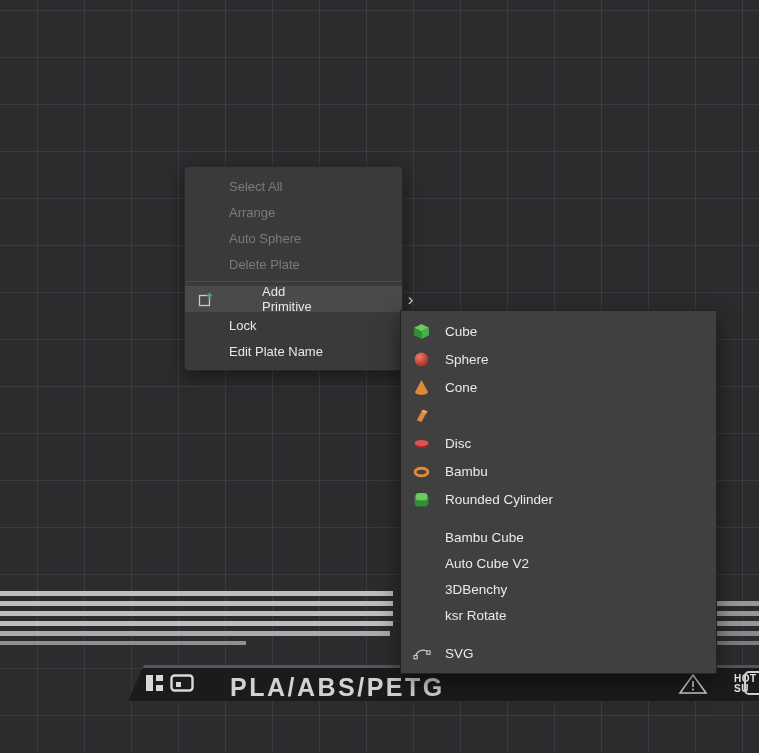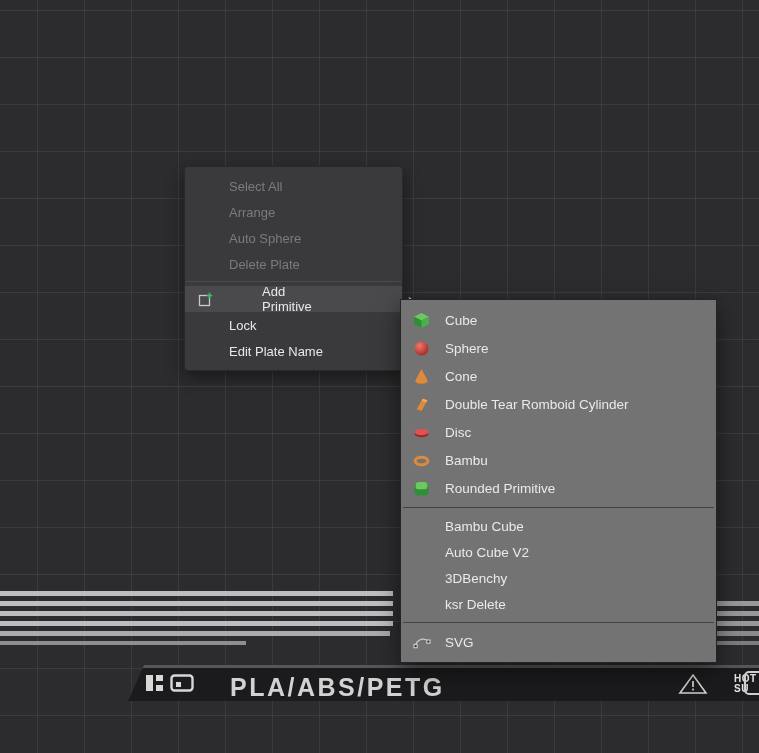--- a/index.html
+++ b/index.html
@@ -48,21 +48,21 @@
   .menu-row { height:26px; display:flex; align-items:center; padding:0 10px 0 12px;
     color:#e8e8e8; font-size:13px; }
   .menu-row .icon-cell { width:32px; display:flex; align-items:center; }
   .menu-row.disabled { color:#7b7b7d;align-items:center; }
   .menu-row.highlighted { background:#4a4a4d;gap:48px; }
   .menu-row .grow { flex:1; }
   .chevron { color:#cfcfcf; font-size:17px; line-height:1; }
   .menu-sep { height:1px; background:#4c4c4e; margin:4px 1px; }
 
   
-  .submenu { position:absolute; left:400px; top:299px; width:317px; background:#737373;
+  .submenu { position:absolute; left:400px; top:310px; width:317px; background:#404040;
     border:1px solid #242426; padding:6px 0; box-shadow:0 8px 22px rgba(0,0,0,0.5); z-index:11; }
   .sub-row { height:28px; display:flex; align-items:center; padding:0 12px;
     color:#eaeaea; font-size:13.5px; }
   .sub-row .icon-cell { width:32px; display:flex; align-items:center; }
   .sub-row.highlighted { background:#3f3f42; }
   .sub-row.text-only { height:26px; }
   .sub-sep { height:1px; background:#454547; margin:5px 2px; }
 </style>
 </head>
 <body>
@@ -183,21 +183,20 @@
     </span>
     <span>Cone</span>
   </div>
   <div class="sub-row">
     <span class="icon-cell">
       <svg width="17" height="17" viewBox="0 0 16 16">
         <polygon points="3.5,12.5 9,2.5 13.5,4 8,14" fill="#dd8a3c"></polygon>
         <polygon points="9,2.5 13.5,4 12.6,6 8.2,4.4" fill="#f0a85e"></polygon>
       </svg>
     </span>
-    <span>Double Tear Romboid Cylinder</span>
   </div>
   <div class="sub-row">
     <span class="icon-cell">
       <svg width="17" height="17" viewBox="0 0 16 16">
         <ellipse cx="8" cy="9.4" rx="6.5" ry="3" fill="#9e2424"></ellipse>
         <ellipse cx="8" cy="7.6" rx="6.5" ry="3" fill="#e05252"></ellipse>
       </svg>
     </span>
     <span>Disc</span>
   </div>
@@ -209,40 +208,40 @@
     </span>
     <span>Bambu</span>
   </div>
   <div class="sub-row">
     <span class="icon-cell">
       <svg width="17" height="17" viewBox="0 0 16 16">
         <rect x="1.5" y="3" width="13" height="11.5" rx="3.5" fill="#2e8f36"></rect>
         <rect x="2.5" y="1.8" width="11" height="7" rx="3" fill="#6cc95f"></rect>
       </svg>
     </span>
-    <span>Rounded Primitive</span>
+    <span>Rounded Cylinder</span>
   </div>
 
   <div class="sub-sep"></div>
 
   <div class="sub-row text-only">
     <span class="icon-cell"></span>
     <span>Bambu Cube</span>
   </div>
   <div class="sub-row text-only">
     <span class="icon-cell"></span>
     <span>Auto Cube V2</span>
   </div>
   <div class="sub-row text-only">
     <span class="icon-cell"></span>
     <span>3DBenchy</span>
   </div>
   <div class="sub-row text-only">
     <span class="icon-cell"></span>
-    <span>ksr Delete</span>
+    <span>ksr Rotate</span>
   </div>
 
   <div class="sub-sep"></div>
 
   <div class="sub-row">
     <span class="icon-cell">
       <svg width="18" height="16" viewBox="0 0 18 16">
         <path d="M2.5 12 C4 4.5, 12 3.5, 15.5 7.5" fill="none" stroke="#c9c9c9" stroke-width="1.4"></path>
         <rect x="1" y="10.5" width="3.2" height="3.2" fill="#2f2f31" stroke="#c9c9c9" stroke-width="1.2"></rect>
         <rect x="13.8" y="6" width="3.2" height="3.2" fill="#2f2f31" stroke="#c9c9c9" stroke-width="1.2"></rect>

